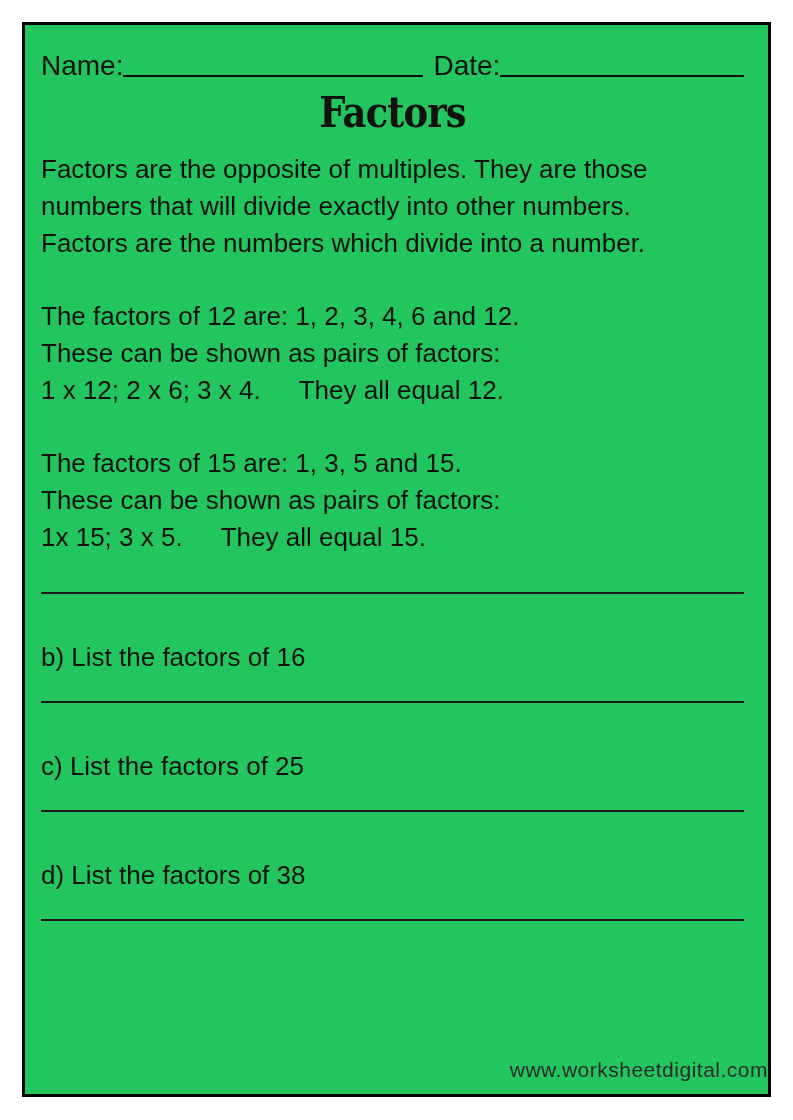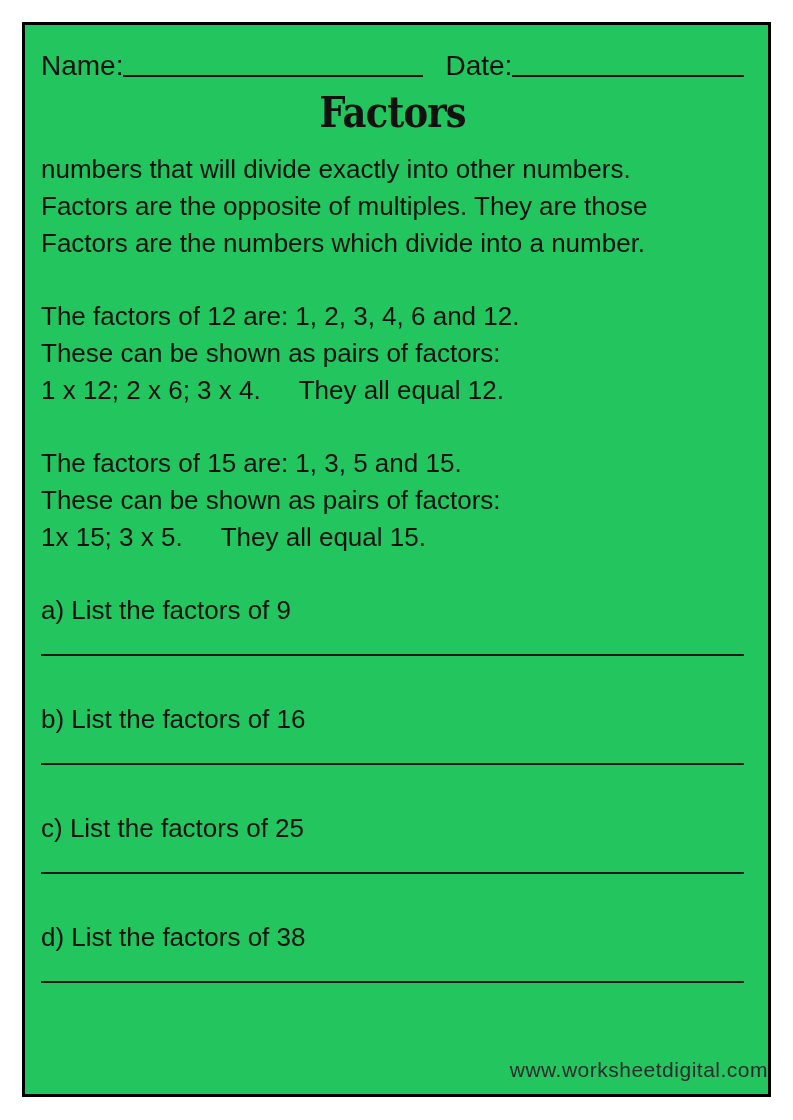--- a/index.html
+++ b/index.html
@@ -26,21 +26,21 @@
     font-size: 28px;
     line-height: 34px;
   }
   .blank {
     display: inline-block;
     border-bottom: 2px solid #111111;
     height: 30px;
     margin-bottom: 6px;
   }
   .name-blank { width: 300px; }
-  .date-label { margin-left: 22px; }
+  .date-label { margin-left: 10px; }
   .date-blank { flex: 1; }
 
   .title {
     margin-top: 6px;
     margin-bottom: 14px;
     text-align: center;
     font-family: "DejaVu Serif", serif;
     font-weight: 700;
     font-size: 42px;
     line-height: 48px;
@@ -79,39 +79,38 @@
   <div class="header-row">
     <span>Name:</span>
       <span class="blank name-blank"></span>
       <span class="date-label">Date:</span>
       <span class="blank date-blank"></span>
   </div>
 
   <h1 class="title">Factors</h1>
 
   <div class="para">
+    <div class="line">Factors are the opposite of multiples. They are those</div>
     <div class="line">numbers that will divide exactly into other numbers.</div>
-    <div class="line">Factors are the opposite of multiples. They are those</div>
     <div class="line">Factors are the numbers which divide into a number.</div>
   </div>
 
   <div class="para">
     <div class="line"><span>The factors of </span><span class="b">12</span><span> are: </span><span class="b">1, 2, 3, 4, 6 and 12.</span></div>
     <div class="line">These can be shown as pairs of factors:</div>
     <div class="line"><span>1 x 12; 2 x 6; 3 x 4.</span><span class="equals">They all equal 12.</span></div>
   </div>
 
   <div class="para">
     <div class="line"><span>The factors of </span><span class="b">15</span><span> are: </span><span class="b">1, 3, 5 and 15.</span></div>
     <div class="line">These can be shown as pairs of factors:</div>
     <div class="line"><span>1x 15; 3 x 5.</span><span class="equals">They all equal 15.</span></div>
   </div>
 
   <div class="question">
-    <div class="q-text">a) List the factors of 9</div>
     <div class="answer-line"></div>
   </div>
 
   <div class="question">
     <div class="q-text">b) List the factors of 16</div>
     <div class="answer-line"></div>
   </div>
 
   <div class="question">
     <div class="q-text">c) List the factors of 25</div>

